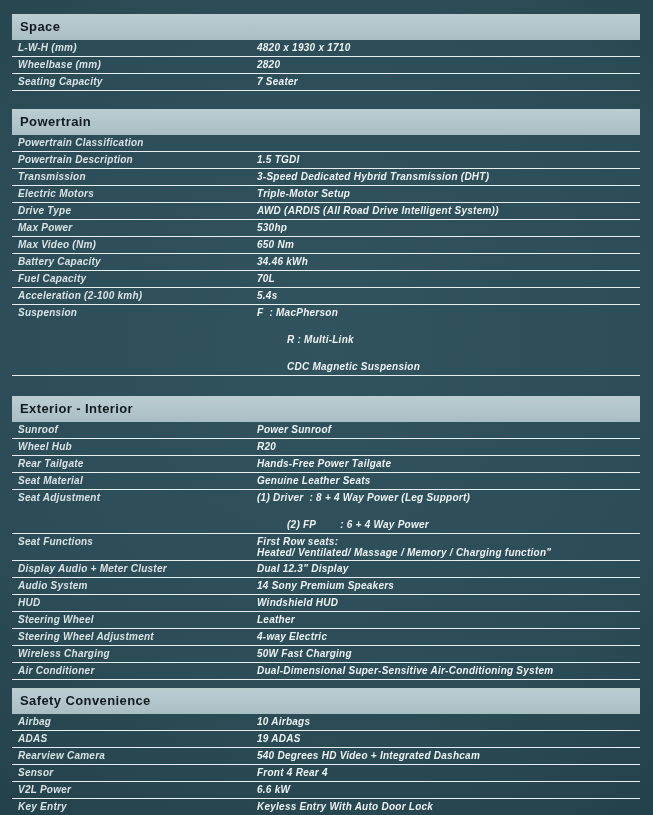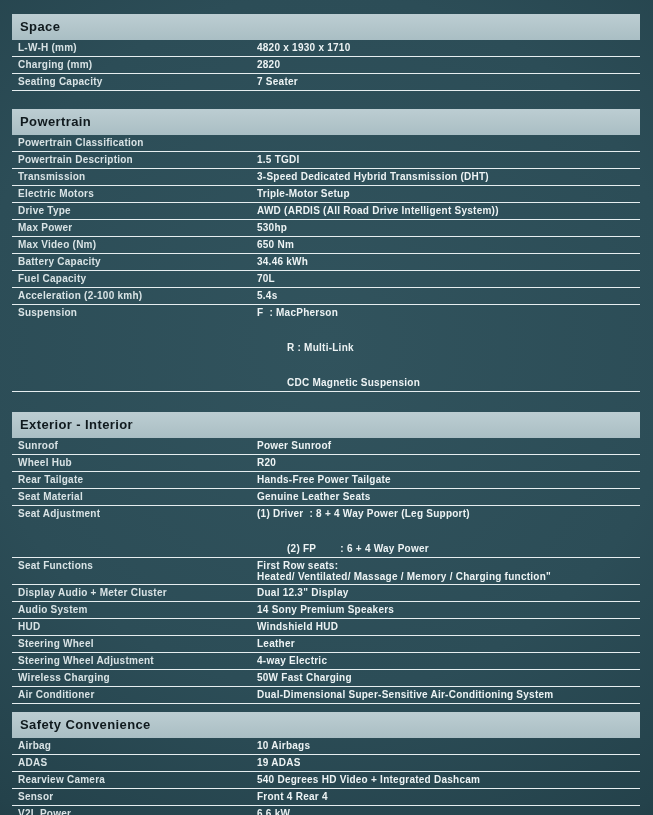--- a/index.html
+++ b/index.html
@@ -28,50 +28,51 @@
     background: linear-gradient(180deg, #bccdd2 0%, var(--section-header-bg, #b2c5ca) 55%, #a9bec4 100%);
     color: var(--section-header-text, #101a1e);
     font-size: 13px; font-weight: 700; letter-spacing: 0.4px;
     padding-left: 8px;
   }
 
   .spec-row {
     display: flex; align-items: flex-start;
     padding: 2px 0 2px 6px;
     border-bottom: 1px solid var(--row-divider, rgba(232,240,242,0.95));
+    font-style: italic;
   }
   .spec-row .label {
     flex: none; width: 239px;
     font-size: 10px; font-weight: 700; letter-spacing: 0.25px;
     line-height: 12px;
     color: var(--row-label-text, #d9e3e5);
   }
   .spec-row .value {
     flex: 1; min-width: 0;
     font-size: 10px; font-weight: 700; letter-spacing: 0.25px;
     line-height: 12px;
     color: var(--row-value-text, #edf3f4);
     white-space: pre-wrap;
   }
   .value .line { display: block; }
-  .spec-row.wide .line + .line { margin-top: 23px; padding-left: 30px; }
+  .spec-row.wide .line + .line { margin-top: 15px; padding-left: 30px; }
   .spec-row.tight .line { line-height: 11px; }
 </style>
 </head>
 <body>
 
 <div class="page" style="--background-center: #31535d; --background-edge: #16272e; --section-header-bg: #b2c5ca; --section-header-text: #101a1e; --row-label-text: #d9e3e5; --row-value-text: #edf3f4; --row-divider: #e6eef0;">
     <section class="spec-section">
       <div class="section-header">Space</div>
       <div class="spec-row">
         <div class="label">L-W-H (mm)</div>
         <div class="value"><span class="line">4820 x 1930 x 1710</span></div>
       </div>
       <div class="spec-row">
-        <div class="label">Charging (mm)</div>
+        <div class="label">Wheelbase (mm)</div>
         <div class="value"><span class="line">2820</span></div>
       </div>
       <div class="spec-row">
         <div class="label">Seating Capacity</div>
         <div class="value"><span class="line">7 Seater</span></div>
       </div>
     </section>
     <section class="spec-section">
       <div class="section-header">Powertrain</div>
       <div class="spec-row">

